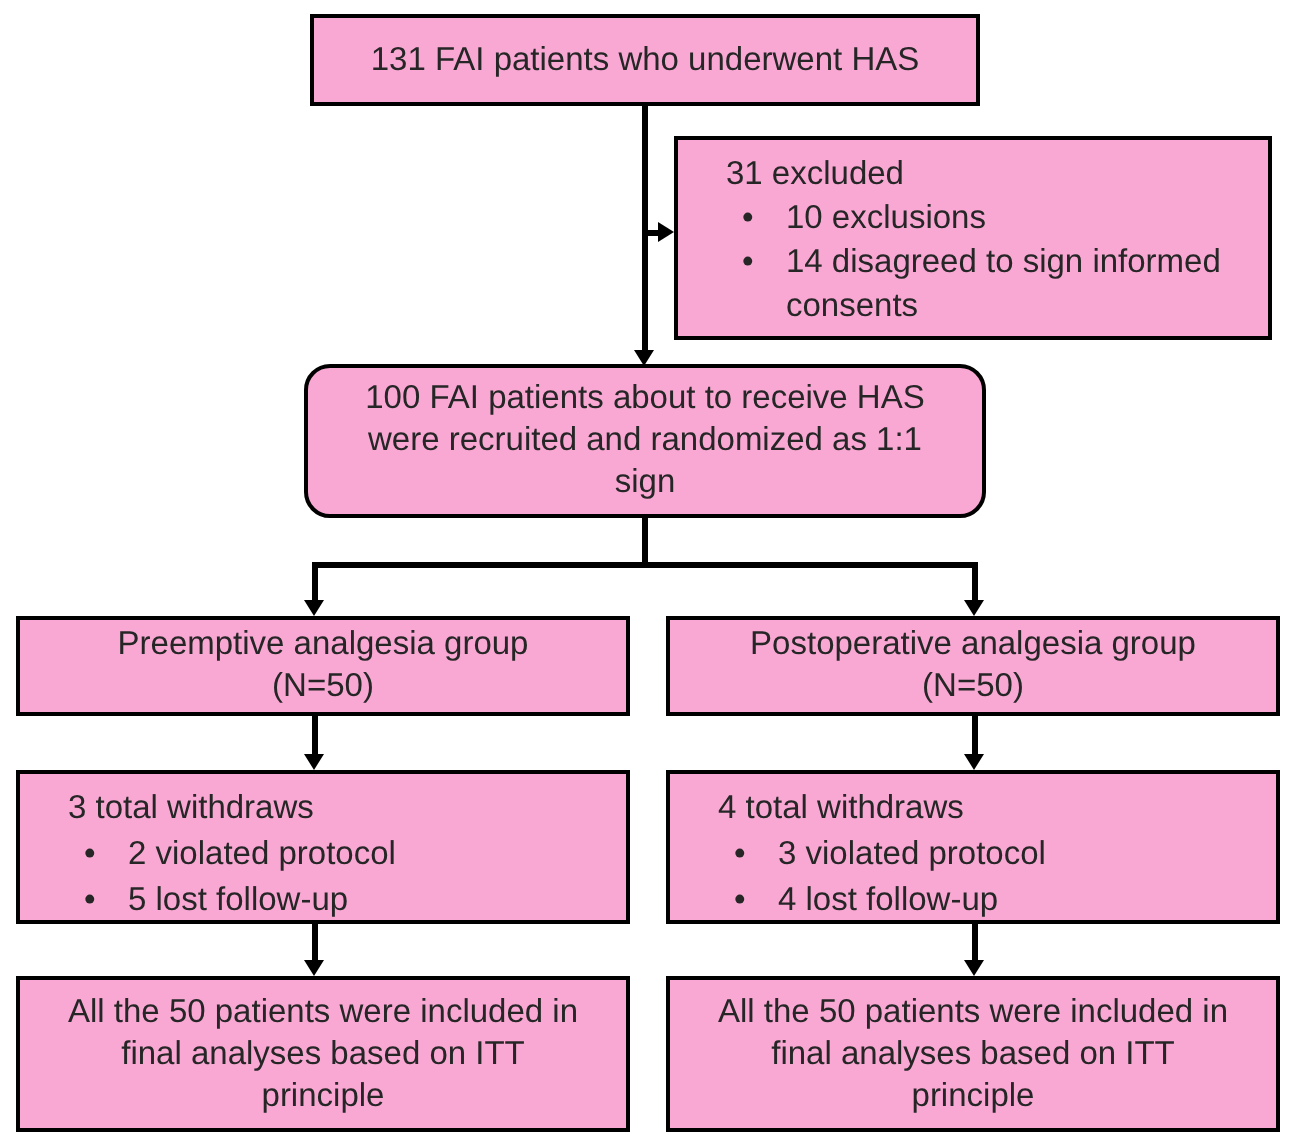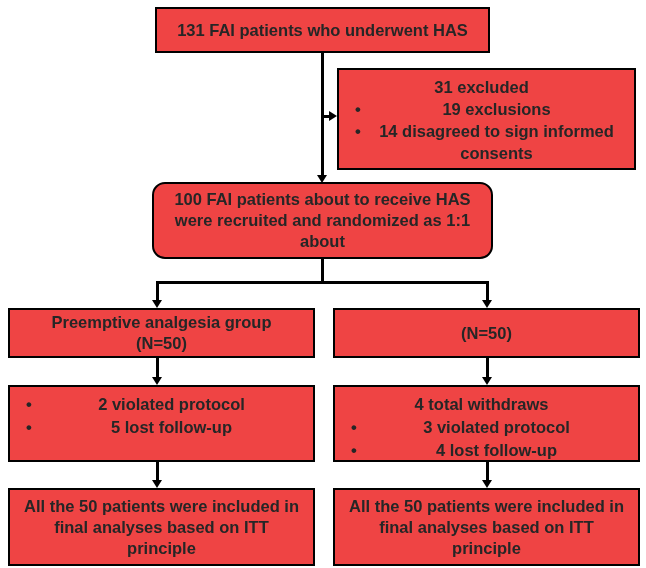--- a/index.html
+++ b/index.html
@@ -12,36 +12,35 @@
     width: 646px;
     height: 568px;
     background: #ffffff;
     font-family: "Liberation Sans", "DejaVu Sans", sans-serif;
     color: #262626;
     overflow: hidden;
   }
   .box {
     position: absolute;
     border: 2.5px solid #000000;
-    background: #ef4444;
+    background: #f9a8d4;
     box-sizing: border-box;
     font-size: 16.5px;
     line-height: 21px;
-    font-weight: bold;
   }
   .box.center {
     display: flex;
     flex-direction: column;
     justify-content: center;
     align-items: center;
     text-align: center;
   }
   .box.left {
-    padding: 6px 10px 4px 0;
-    text-align: center;
+    padding: 6px 10px 4px 24px;
+    text-align: left;
   }
   .bullet-row {
     display: flex;
     align-items: flex-start;
   }
   .bullet-dot {
     width: 30px;
     flex: 0 0 30px;
     padding-left: 8px;
     box-sizing: border-box;
@@ -84,58 +83,60 @@
   <div class="vline" style="left:321px; top:53px; height:123px;"></div>
   <div class="arrow-down" style="left:317px; top:175px;"></div>
 
   <div class="hline" style="left:321px; top:115px; width:9px;"></div>
   <div class="arrow-right" style="left:329px; top:111px;"></div>
 
   <div class="box left" style="left:337px; top:68px; width:299px; height:102px; line-height:22px;">
     <div>31 excluded</div>
     <div class="bullet-row">
       <span class="bullet-dot">•</span>
-      <span class="bullet-text">19 exclusions</span>
+      <span class="bullet-text">10 exclusions</span>
     </div>
     <div class="bullet-row">
       <span class="bullet-dot">•</span>
       <span class="bullet-text">14 disagreed to sign informed consents</span>
     </div>
   </div>
 
   <div class="box center" style="left:152px; top:182px; width:341px; height:77px;border-radius:13px;">
     <div>100 FAI patients about to receive HAS</div>
     <div>were recruited and randomized as 1:1</div>
-    <div>about</div>
+    <div>sign</div>
   </div>
 
   <div class="vline" style="left:321px; top:259px; height:24px;"></div>
   <div class="hline" style="left:156px; top:281px; width:332px;"></div>
 
   <div class="vline" style="left:156px; top:281px; height:20px;"></div>
   <div class="arrow-down" style="left:152px; top:300px;"></div>
 
   <div class="vline" style="left:486px; top:281px; height:20px;"></div>
   <div class="arrow-down" style="left:482px; top:300px;"></div>
 
   <div class="box center" style="left:8px; top:308px; width:307px; height:50px;">
     <div>Preemptive analgesia group</div>
     <div>(N=50)</div>
   </div>
 
   <div class="box center" style="left:333px; top:308px; width:307px; height:50px;">
+    <div>Postoperative analgesia group</div>
     <div>(N=50)</div>
   </div>
 
   <div class="vline" style="left:156px; top:358px; height:20px;"></div>
   <div class="arrow-down" style="left:152px; top:377px;"></div>
   <div class="vline" style="left:486px; top:358px; height:20px;"></div>
   <div class="arrow-down" style="left:482px; top:377px;"></div>
 
   <div class="box left" style="left:8px; top:385px; width:307px; height:77px; line-height:23px;">
+    <div>3 total withdraws</div>
     <div class="bullet-row">
       <span class="bullet-dot">•</span>
       <span class="bullet-text">2 violated protocol</span>
     </div>
     <div class="bullet-row">
       <span class="bullet-dot">•</span>
       <span class="bullet-text">5 lost follow-up</span>
     </div>
   </div>
 

